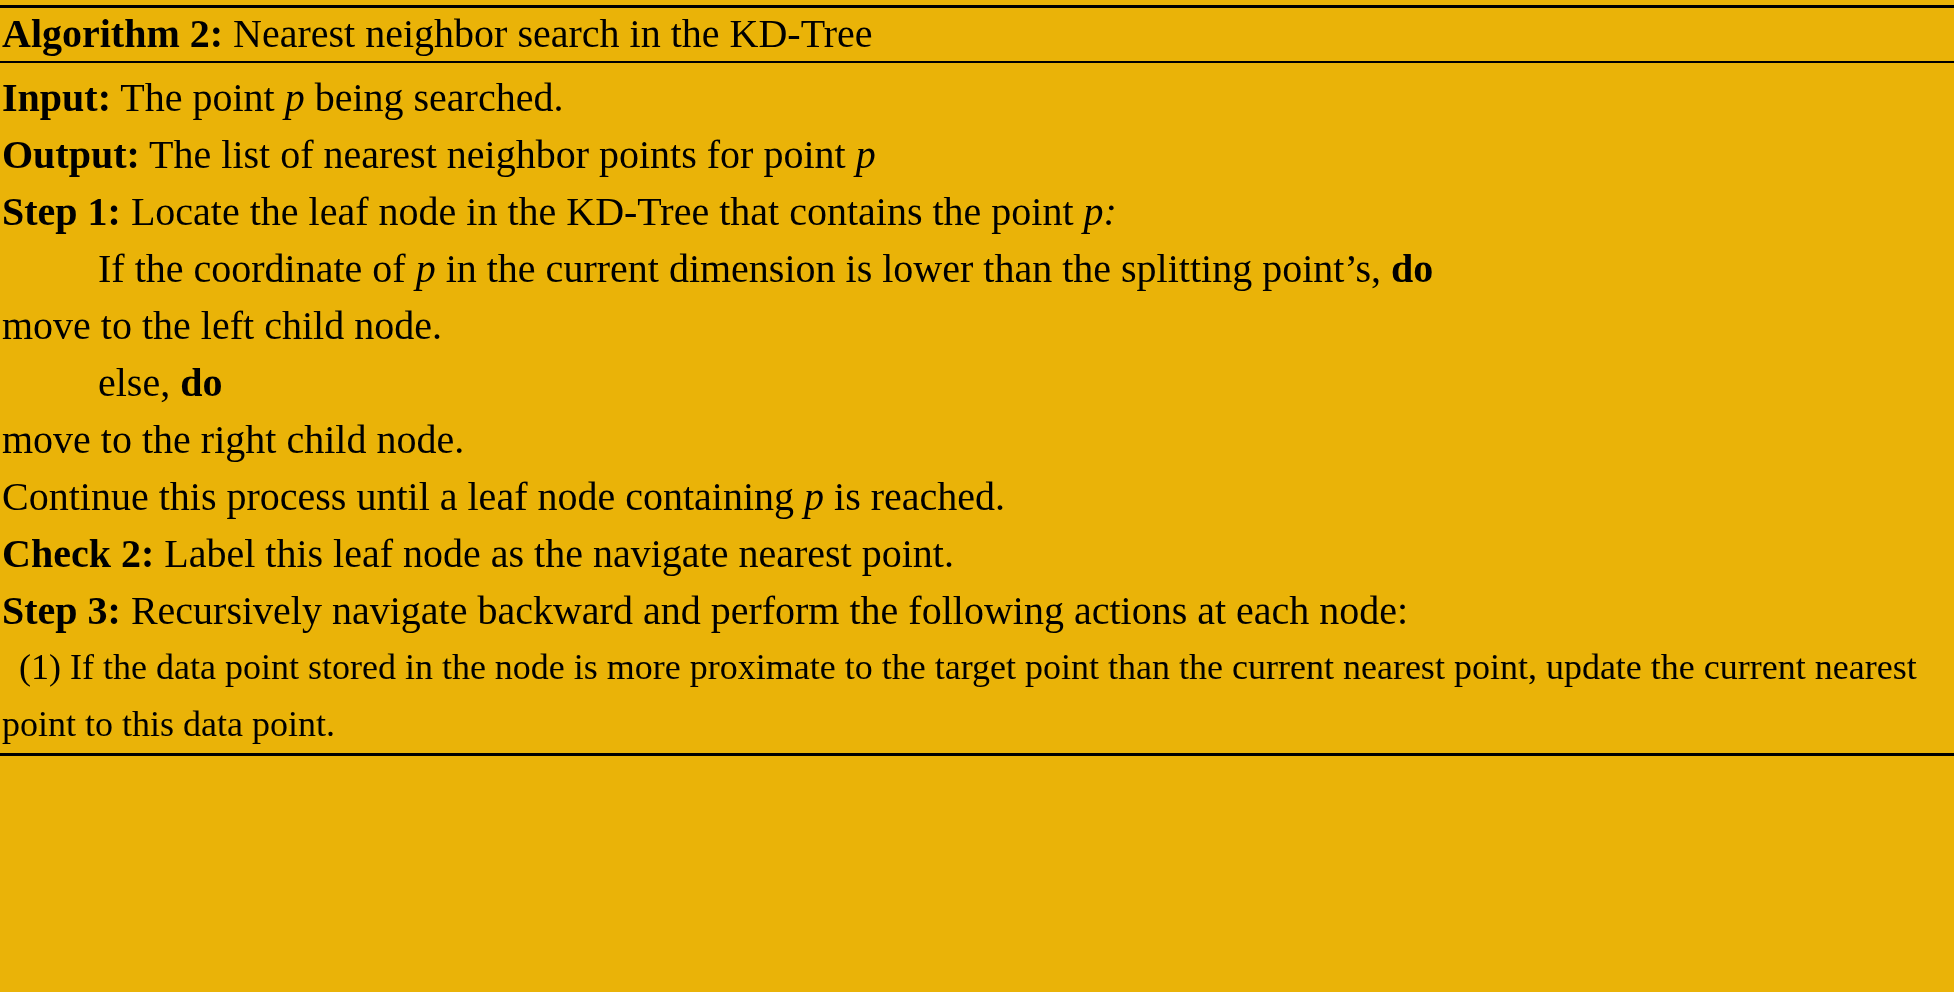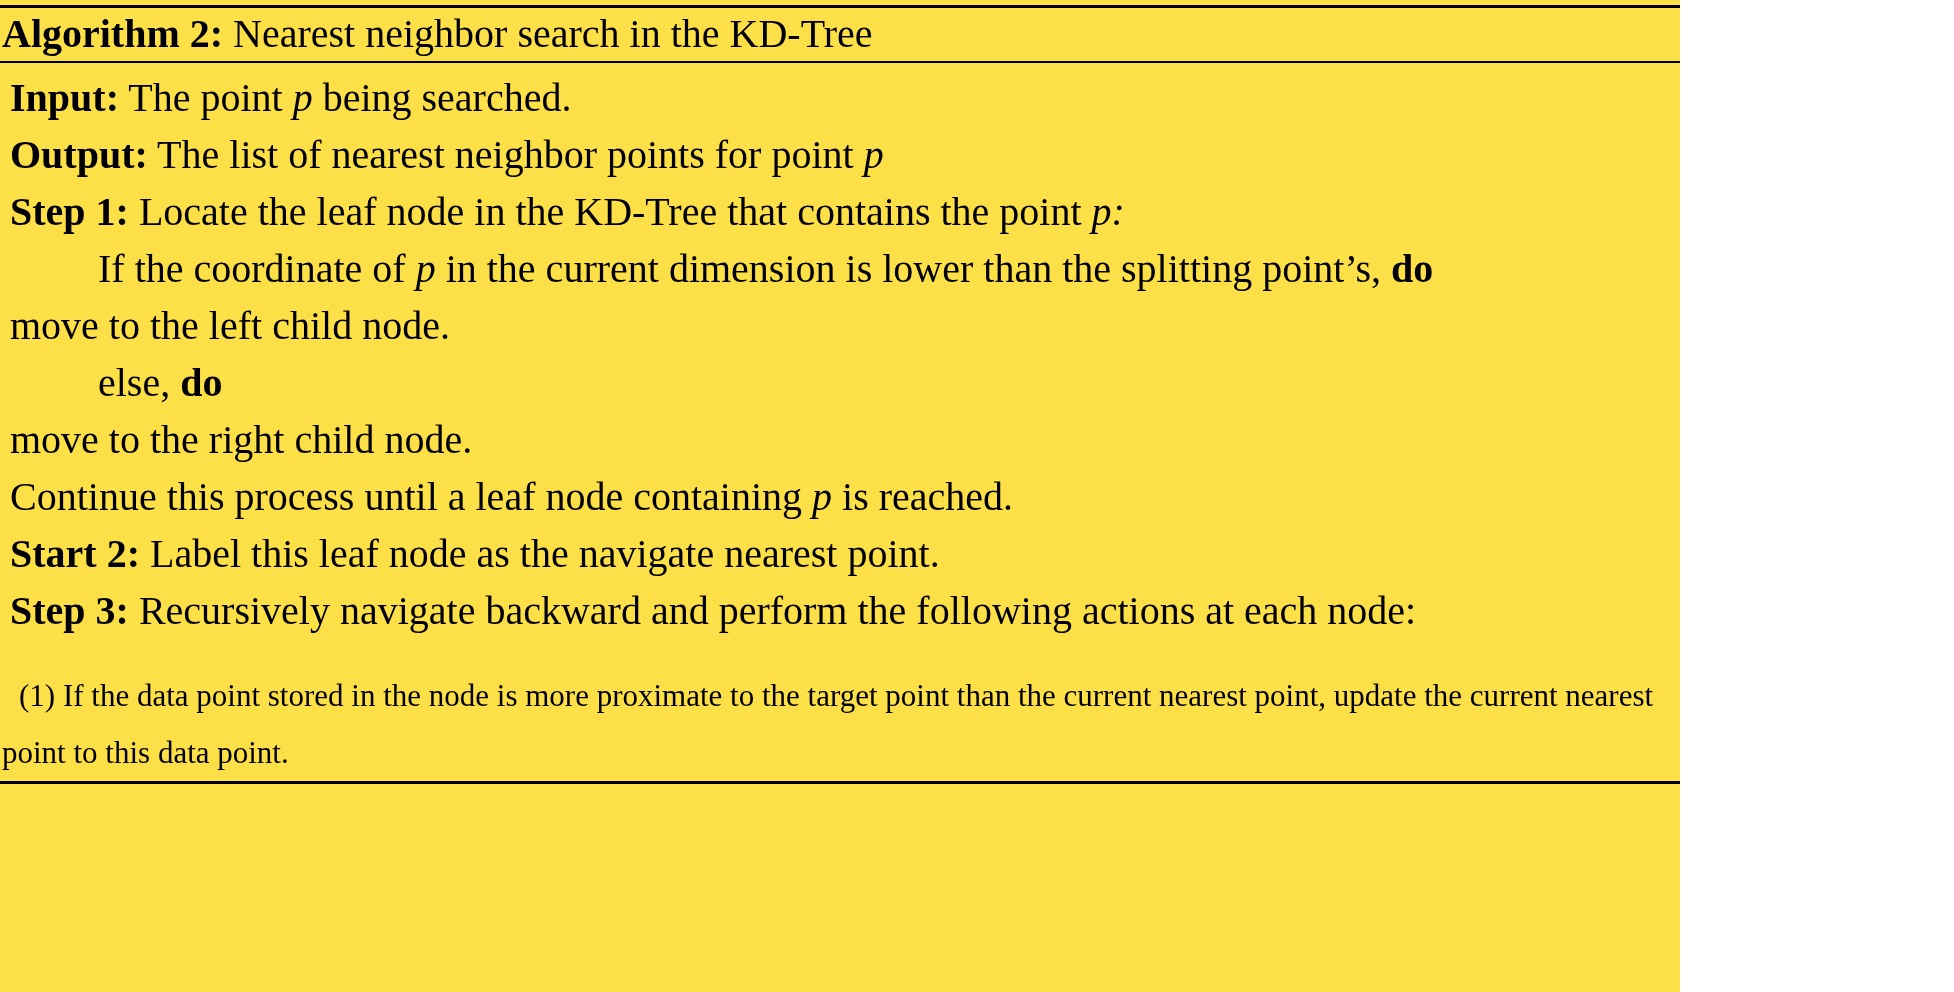--- a/index.html
+++ b/index.html
@@ -9,24 +9,24 @@
   }
 
   body {
     font-family: "Liberation Serif", "DejaVu Serif", serif;
     color: #000000;
     -webkit-font-smoothing: antialiased;
   }
 
   #algorithm-figure {
     position: relative;
-    width: 1680px;
+    width: 1954px;
     height: 992px;
     box-sizing: border-box;
-    background: #fde047;
+    background: #eab308;
     overflow: hidden;
   }
 
   
   .rule {
     width: 100%;
     background: #000000;
   }
   .rule-top    { height: 3px; margin-top: 5px; }
   .rule-mid    { height: 2px; }
@@ -42,32 +42,31 @@
   .algo-title .kw { font-weight: bold; }
 
   
   .algo-body {
     padding-top: 6px;
   }
 
   .line {
     font-size: 40px;
     line-height: 57px;
-    padding-left: 10px;
+    padding-left: 2px;
     white-space: nowrap;
   }
 
   
   .para {
-    font-size: 31px;
+    font-size: 36px;
     line-height: 57px;
     padding-left: 2px;
     white-space: normal;
     text-indent: 0;
-    margin-top: 28px;
   }
   .para.hang {
     padding-left: 2px;
     text-indent: 17px;
   }
 
   
   .indent-1 { padding-left: 83px; margin-left: 15px; }
   .indent-2 { }
 
@@ -99,21 +98,21 @@
     <div class="line indent-1"><span>If the coordinate of </span><span class="var">p</span><span> in the current dimension is lower than the splitting point’s, </span><span class="kw">do</span></div>
 
     <div class="line indent-2">move to the left child node.</div>
 
     <div class="line indent-1"><span>else, </span><span class="kw">do</span></div>
 
     <div class="line indent-2">move to the right child node.</div>
 
     <div class="line"><span>Continue this process until a leaf node containing </span><span class="var">p</span><span> is reached.</span></div>
 
-    <div class="line"><span class="kw">Start 2:</span><span> Label this leaf node as the navigate nearest point.</span></div>
+    <div class="line"><span class="kw">Check 2:</span><span> Label this leaf node as the navigate nearest point.</span></div>
 
     <div class="line"><span class="kw">Step 3:</span><span> Recursively navigate backward and perform the following actions at each node:</span></div>
 
     <div class="para hang">(1) If the data point stored in the node is more proximate to the target point than the current nearest point, update the current nearest point to this data point.</div>
 
 
 
   </div>
 
   <div class="rule rule-bottom"></div>

